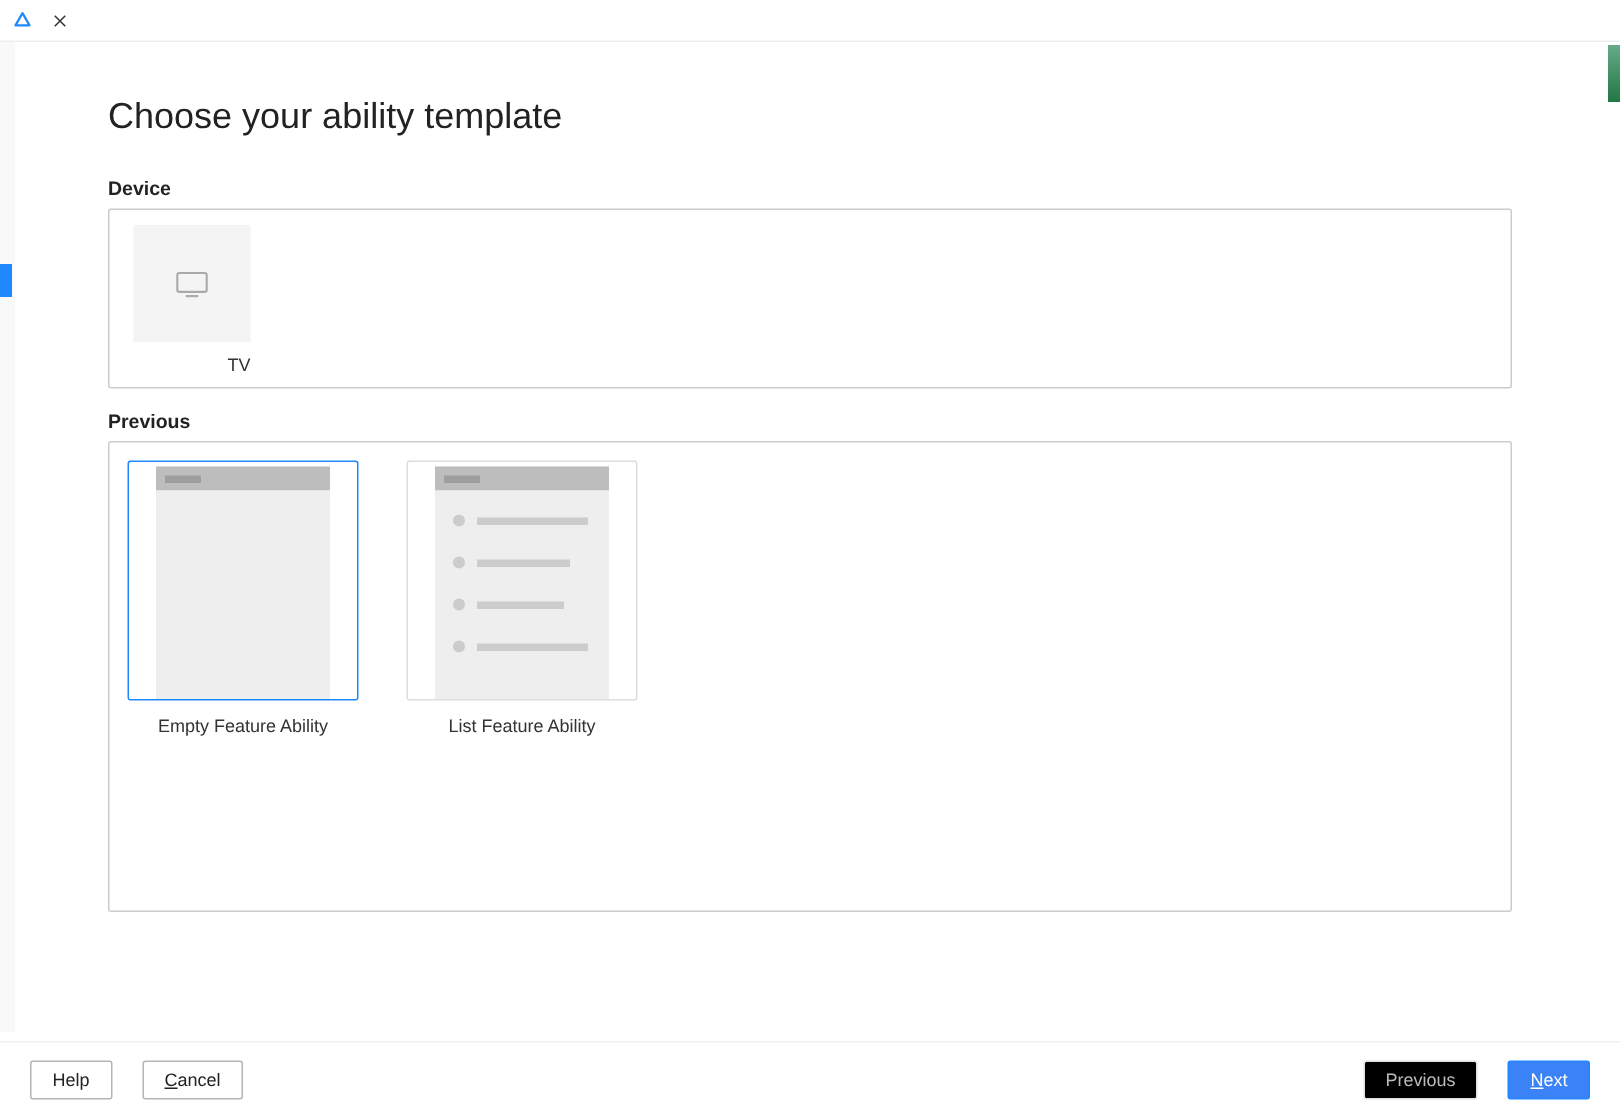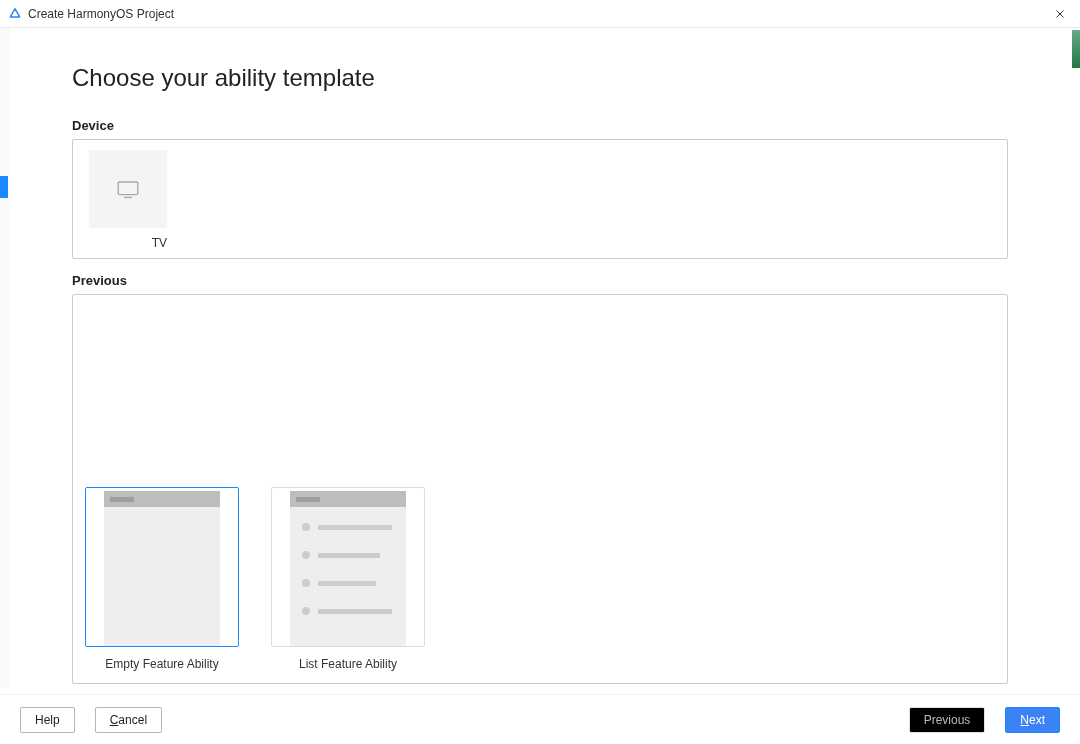--- a/index.html
+++ b/index.html
@@ -106,22 +106,22 @@
       margin-top: 8px;
     }
 
     
     .template-box {
       border: 1px solid #ccc;
       border-radius: 2px;
       padding: 12px 0 12px 12px;
       display: flex;
       gap: 32px;
-      height: 390px;
-      align-items: flex-end;
+      height: 314px;
+      align-items: flex-start;
     }
     .template-item {
       display: flex;
       flex-direction: column;
       align-items: center;
       cursor: pointer;
     }
     .template-card {
       width: 154px;
       height: 160px;
@@ -249,21 +249,20 @@
 <div class="bg-sliver"></div>
 <div class="bg-tab"></div>
 <div class="bg-image"></div>
 
 <div class="titlebar">
   <span class="logo">
     <svg viewBox="0 0 24 24" width="14" height="14">
       <path d="M12 3 L20 17 L4 17 Z" fill="none" stroke="#1e88ff" stroke-width="2.5" stroke-linejoin="round"></path>
     </svg>
   </span>
-  <span class="title">Create HarmonyOS Project</span>
   <span class="close">
     <svg viewBox="0 0 24 24" width="12" height="12">
       <path d="M5 5 L19 19 M19 5 L5 19" stroke="#333" stroke-width="2"></path>
     </svg>
   </span>
 </div>
 
 <div class="content">
   <div class="heading">Choose your ability template</div>
 

